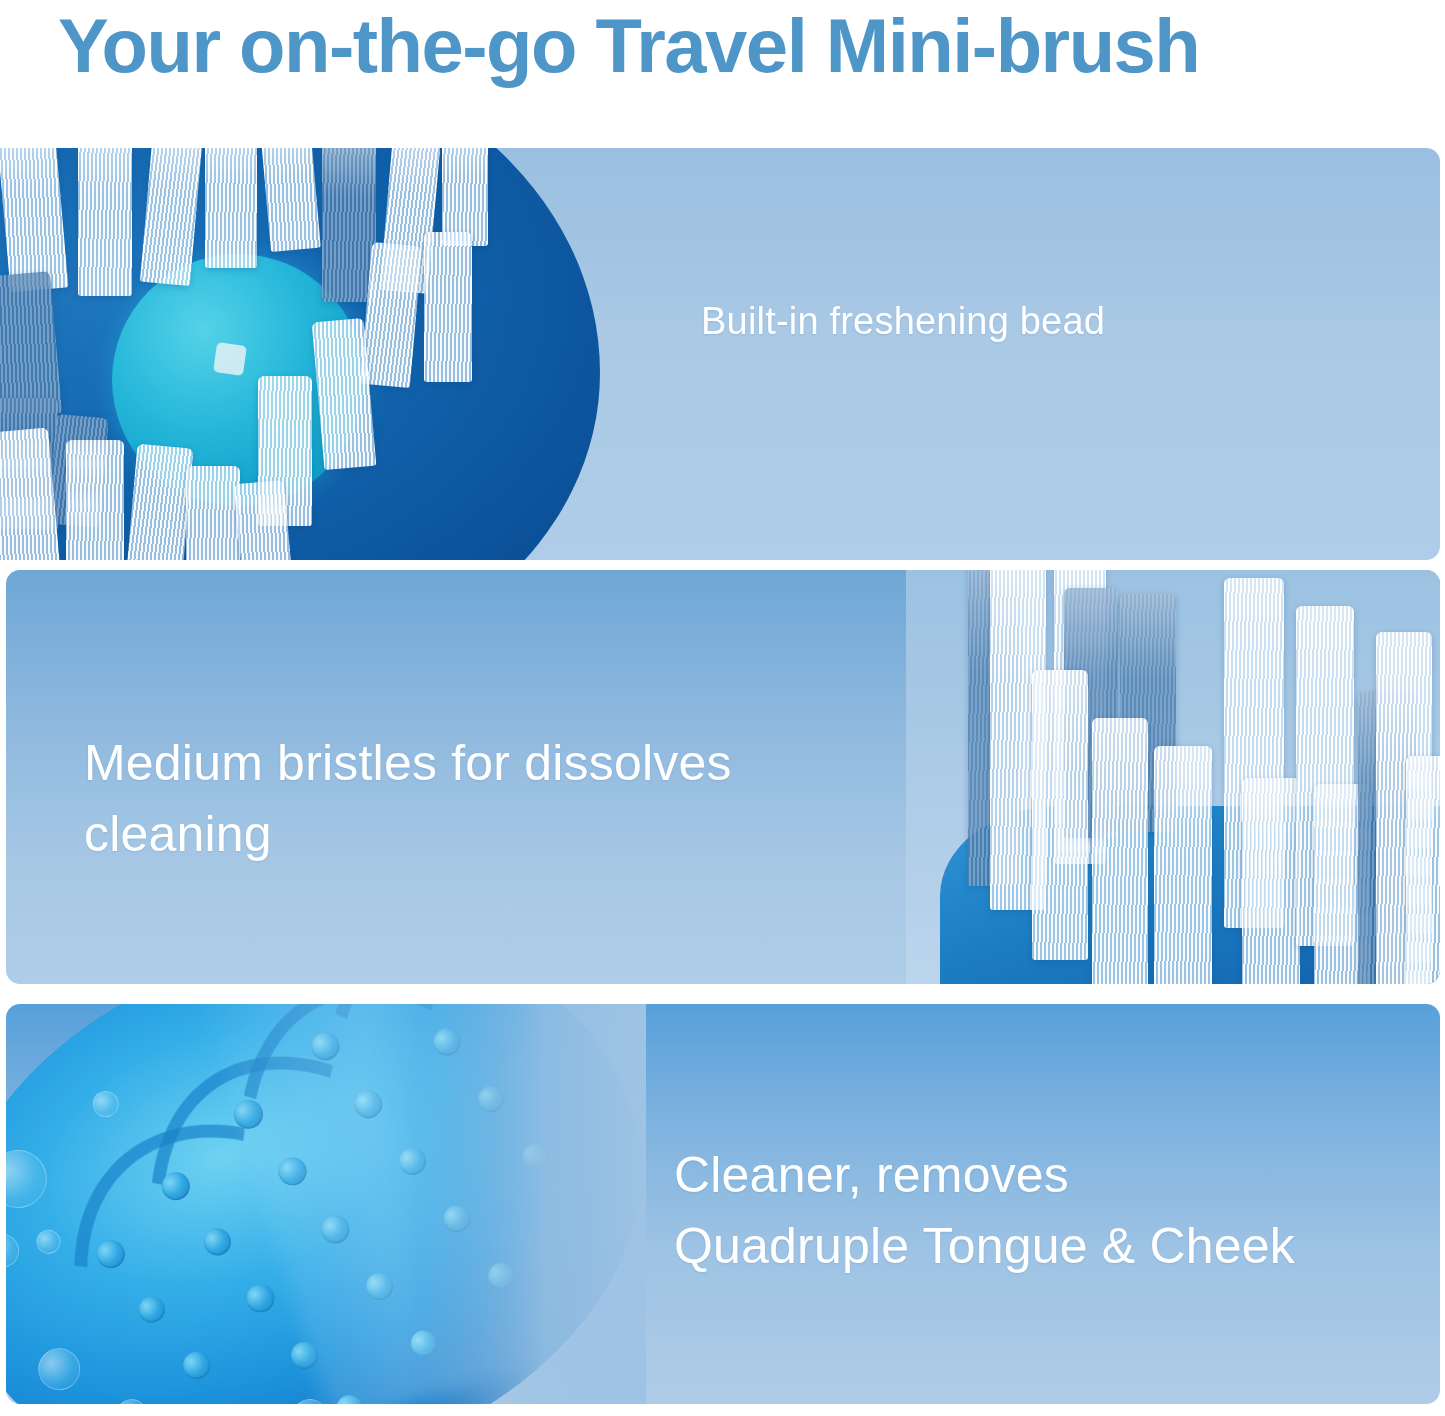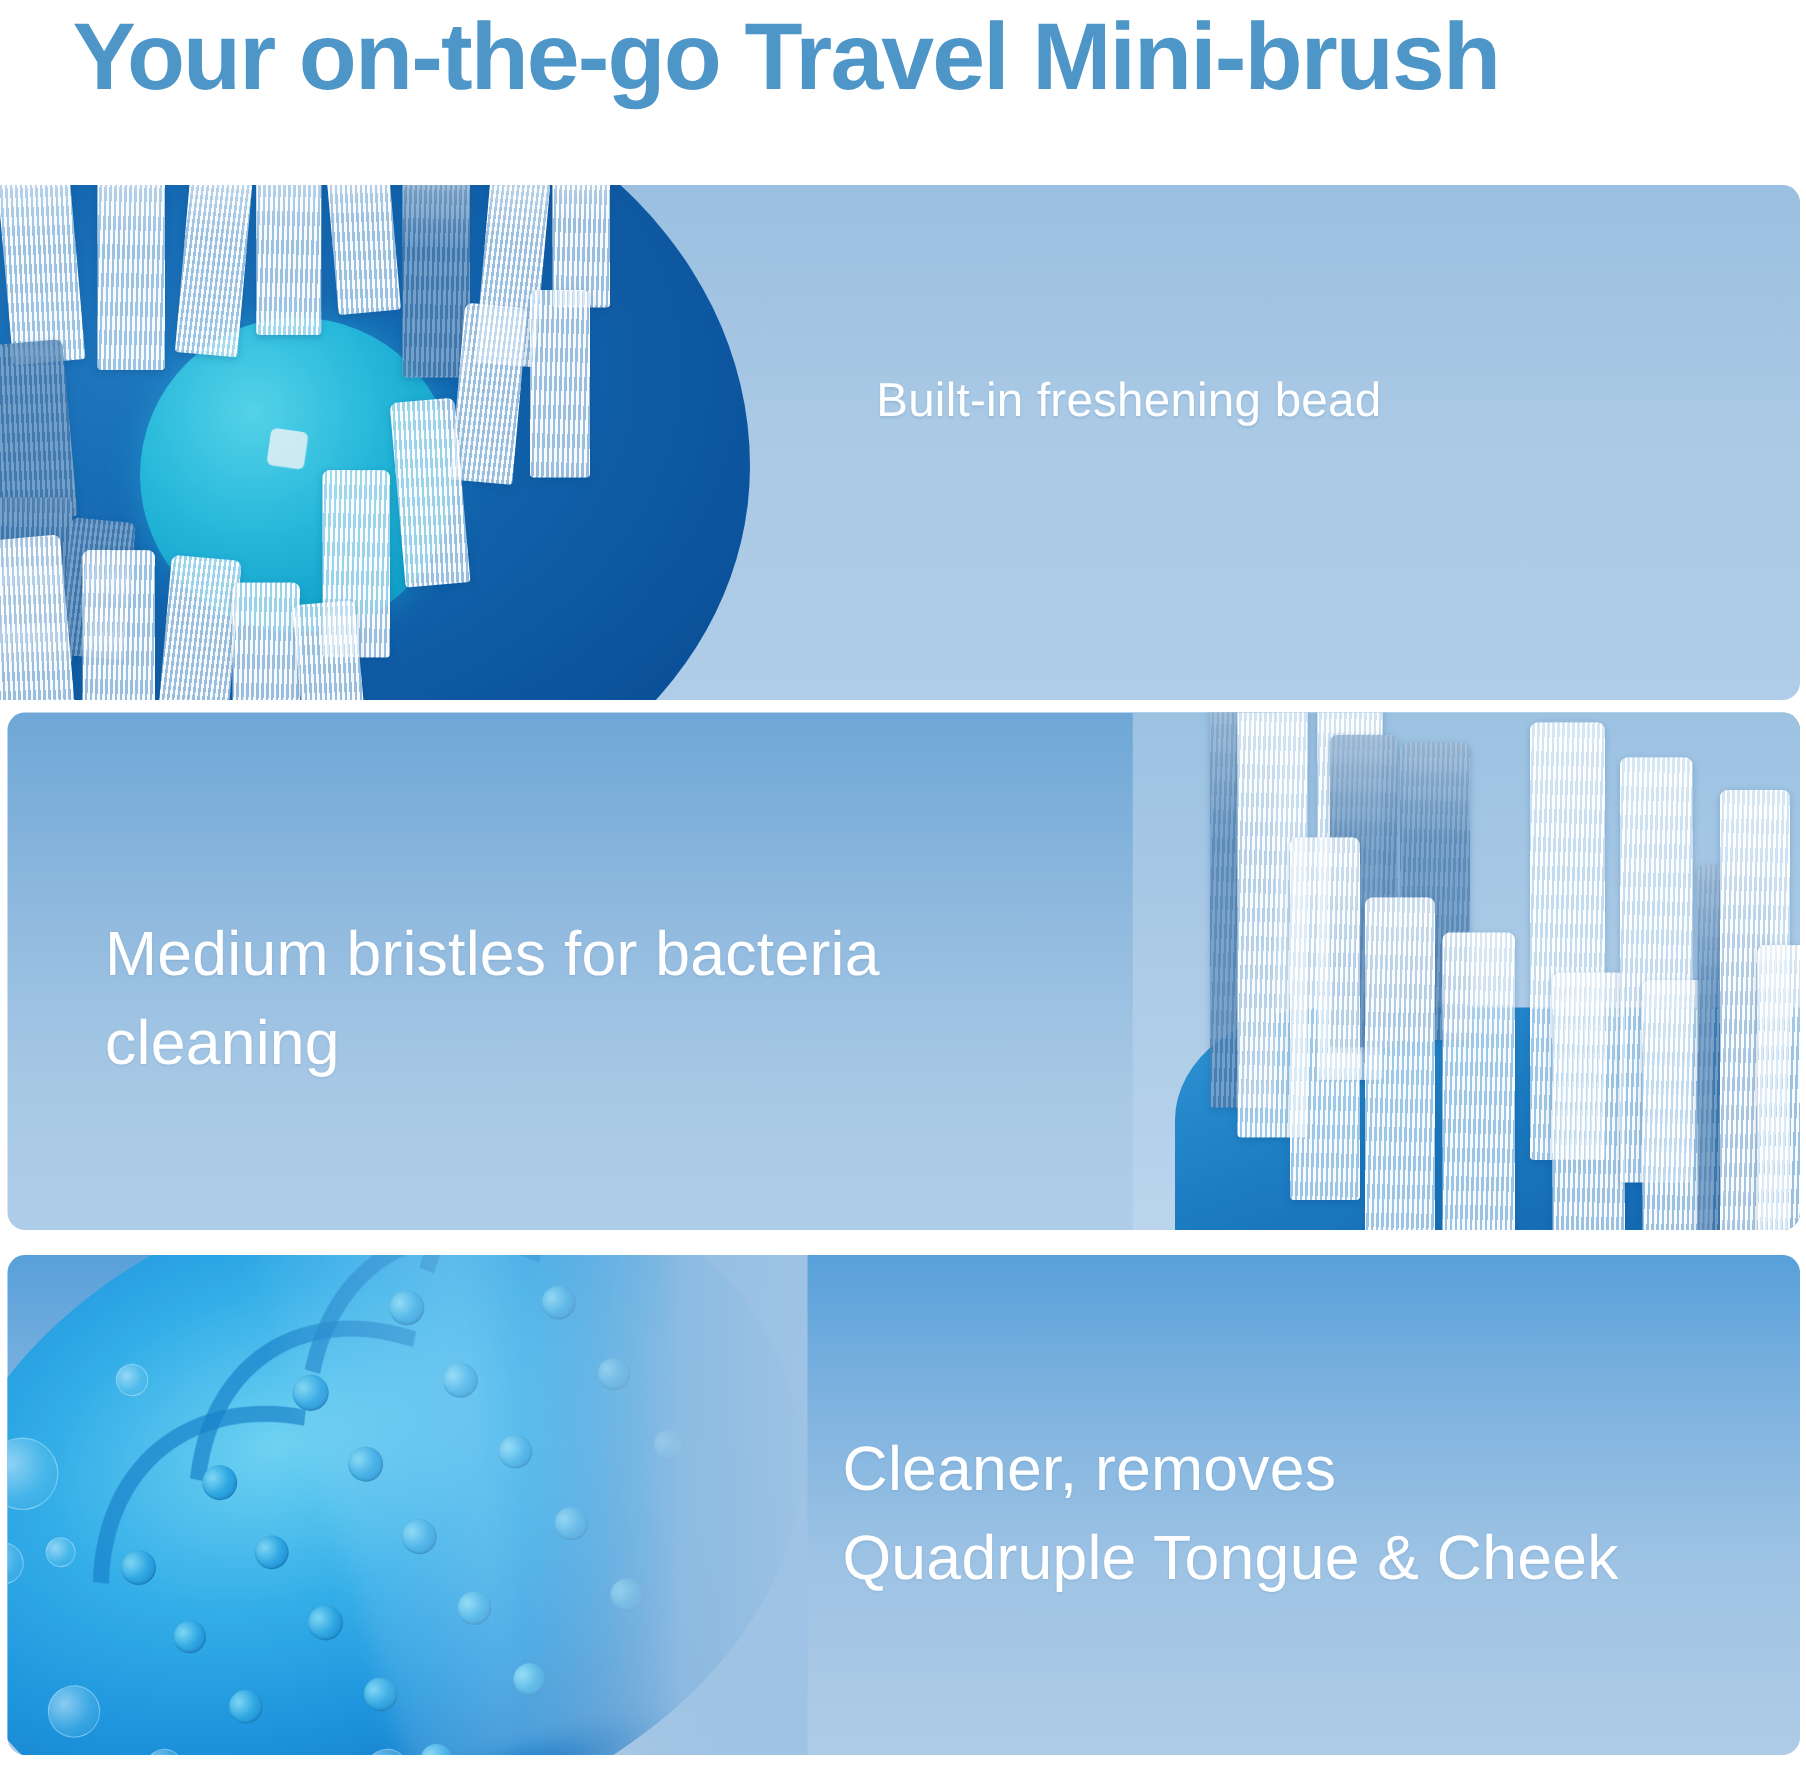--- a/index.html
+++ b/index.html
@@ -295,21 +295,21 @@
     <div class="tuft fade-top" style="left:318px;top:8px;   width:60px; height:350px;"></div>
     <div class="tuft fade-top" style="left:336px;top:208px; width:58px; height:218px;"></div>
     <div class="tuft fade-top" style="left:390px;top:36px;  width:58px; height:340px;"></div>
     <div class="tuft fade-top" style="left:408px;top:214px; width:56px; height:214px;"></div>
     <div class="tuft blue fade-top" style="left:452px;top:122px; width:58px; height:300px;"></div>
     <div class="tuft fade-top" style="left:470px;top:62px;  width:56px; height:356px;"></div>
     <div class="tuft fade-top" style="left:500px;top:186px; width:48px; height:236px;"></div>
   </div>
 
   <div class="panel-copy" id="copy-2">
-    <div>Medium bristles for bacteria</div>
+    <div>Medium bristles for dissolves</div>
     <div>cleaning</div>
   </div>
 
   <div class="panel" id="panel-3"></div>
 
   <div class="art" id="art-3">
     <div class="pad">
       <div class="arc" style="left:120px; top:140px; width:330px; height:440px; transform:rotate(-22deg);"></div>
       <div class="arc" style="left:208px; top:98px;  width:330px; height:470px; transform:rotate(-16deg);"></div>
       <div class="arc" style="left:306px; top:56px;  width:330px; height:480px; transform:rotate(-10deg);"></div>

